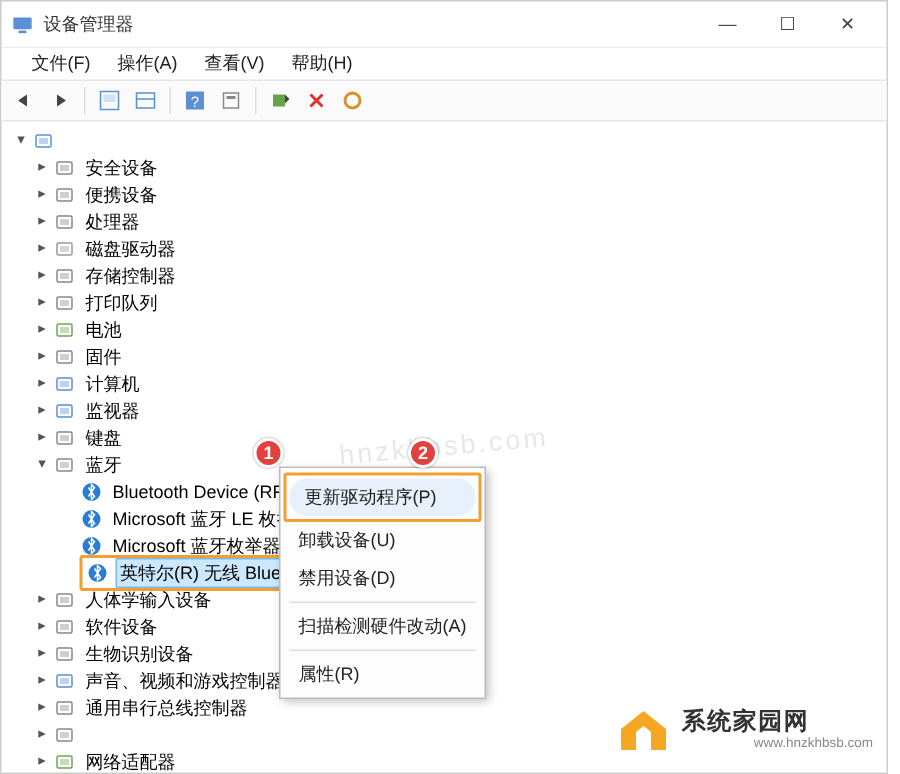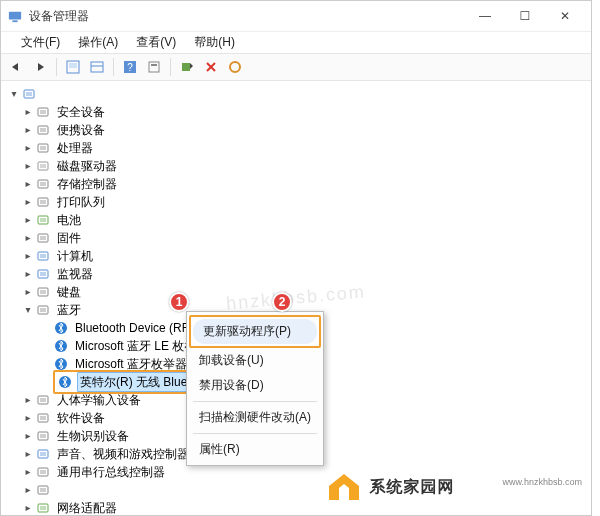--- a/index.html
+++ b/index.html
@@ -138,21 +138,21 @@
     bottom: 14px;
     display:flex;
     align-items:center;
     gap: 8px;
     z-index: 70;
   }
   .watermark-logo .house {
     width: 34px; height: 30px;
     position: relative;
   }
-  .watermark-logo .txt { display:flex; flex-direction:row; line-height:1.1;}
+  .watermark-logo .txt { display:flex; flex-direction:column; line-height:1.1;}
   .watermark-logo .main { font-size: 16px; font-weight:700; color:#333; letter-spacing:1px;}
   .watermark-logo .sub { font-size: 9px; color:#888;margin-left:48px; }
   .center-wm {
     position:absolute;
     left: 50%; top: 50%;
     transform: translate(-50%,-50%) rotate(-5deg);
     font-size: 18px;
     color: rgba(120,120,120,0.18);
     letter-spacing: 2px;
     z-index: 5;

